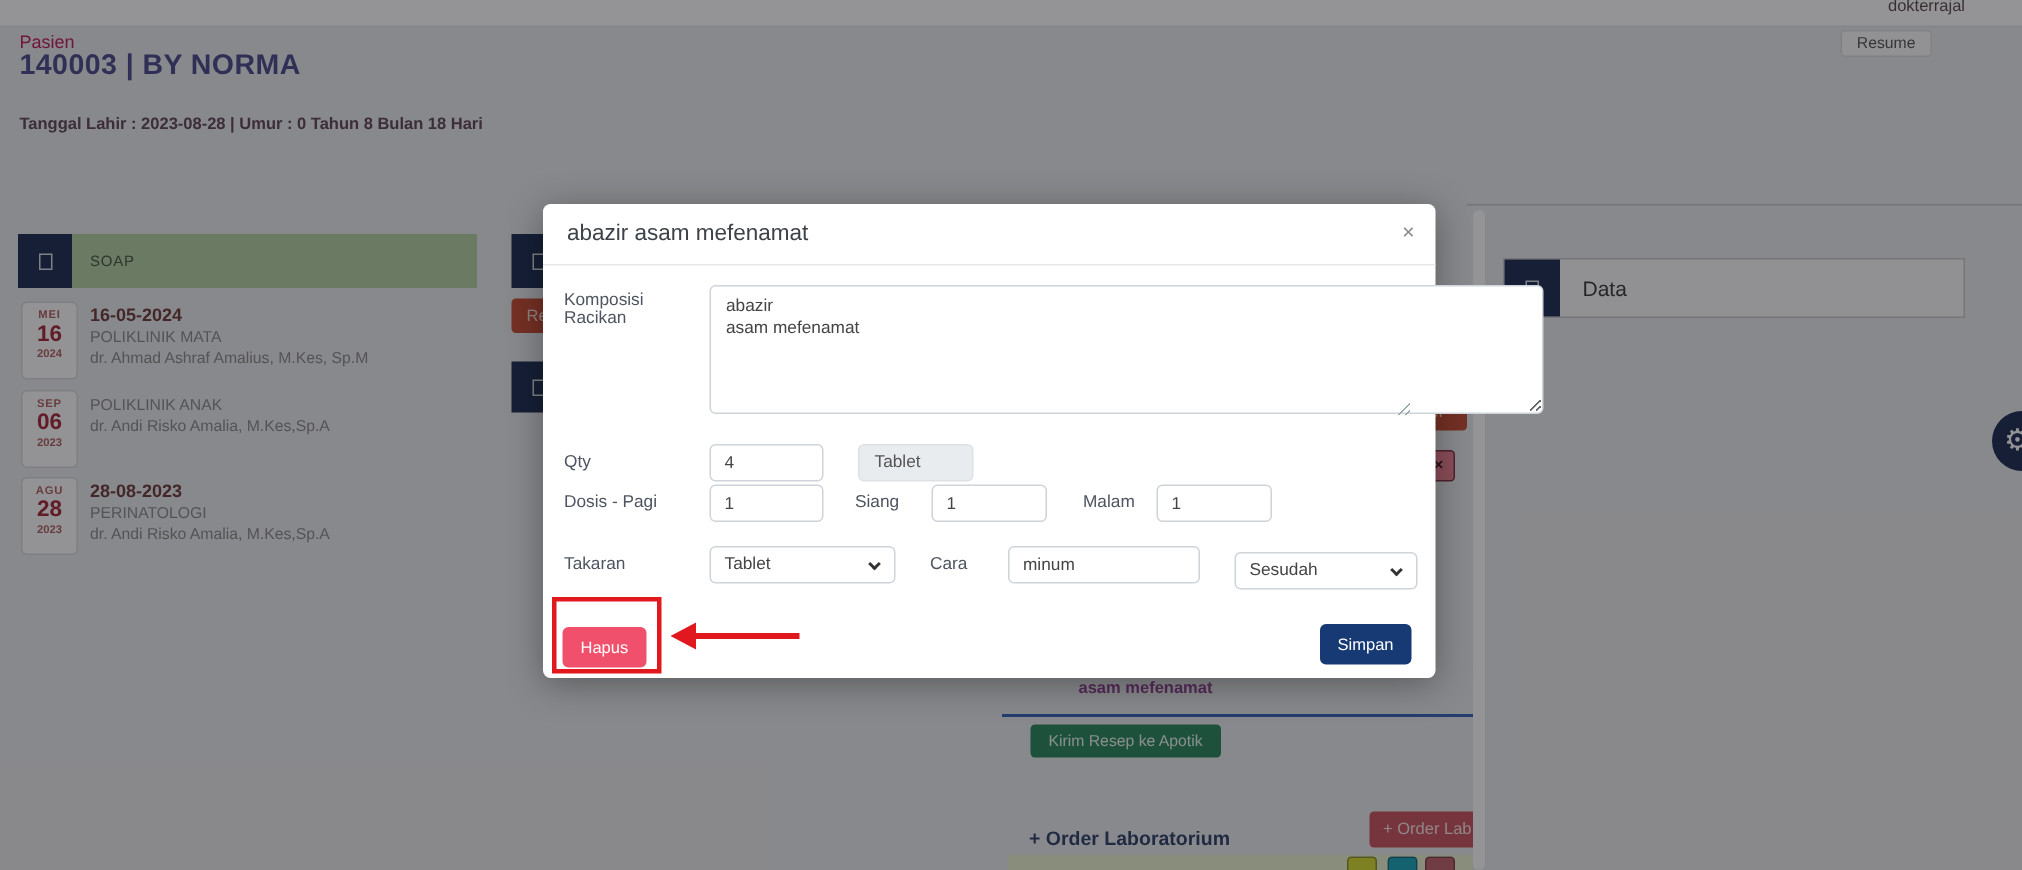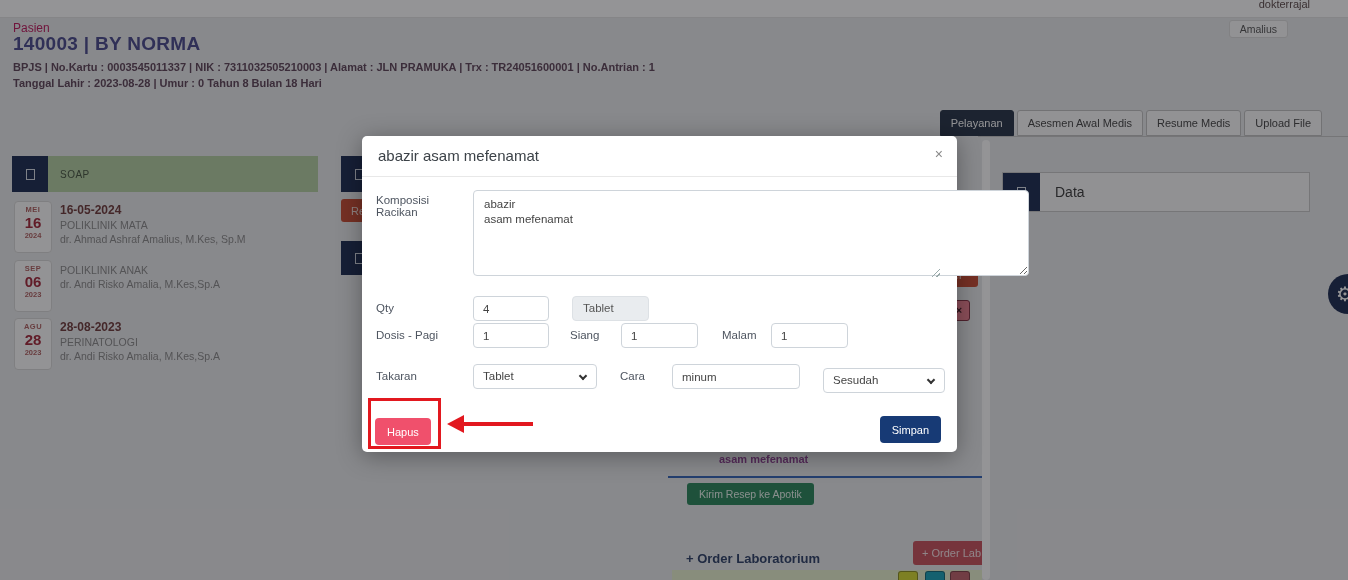--- a/index.html
+++ b/index.html
@@ -80,33 +80,26 @@
 
   .resize-handle { position:absolute; right:2px; bottom:2px; width:10px; height:10px; clip-path:polygon(100% 0,100% 100%,0 100%); background:repeating-linear-gradient(-45deg, transparent 0 2px, #9aa 2px 3px); }
 </style>
 </head>
 <body>
 
 <div id="screen">
 
   <div class="abs navbar"></div>
   <div class="abs username">dokterrajal</div>
-  <button class="abs back-btn">Amalius</button>
+  <button class="abs back-btn">Resume</button>
 
   <div class="abs lbl-pasien">Pasien</div>
   <div class="abs patient-title">140003 | BY NORMA</div>
-  <div class="abs patient-info">BPJS | No.Kartu : 0003545011337 | NIK : 7311032505210003 | Alamat : JLN PRAMUKA | Trx : TR24051600001 | No.Antrian : 1</div>
   <div class="abs patient-birth">Tanggal Lahir : 2023-08-28 | Umur : 0 Tahun 8 Bulan 18 Hari</div>
 
-  <div class="abs tabs">
-    <div class="tab active">Pelayanan</div>
-    <div class="tab">Asesmen Awal Medis</div>
-    <div class="tab">Resume Medis</div>
-    <div class="tab">Upload File</div>
-  </div>
   <div class="abs tabs-line"></div>
 
   <div class="abs panel-icon" style="left:12px; top:156px;">
       <span class="sq"></span>
     </div>
   <div class="abs soap-header-bar">SOAP</div>
 
   <div class="abs entry" style="left:14px; top:201px; width:300px;">
     <div class="abs datebox" style="left:0; top:0;">
       <div class="mon">MEI</div>

